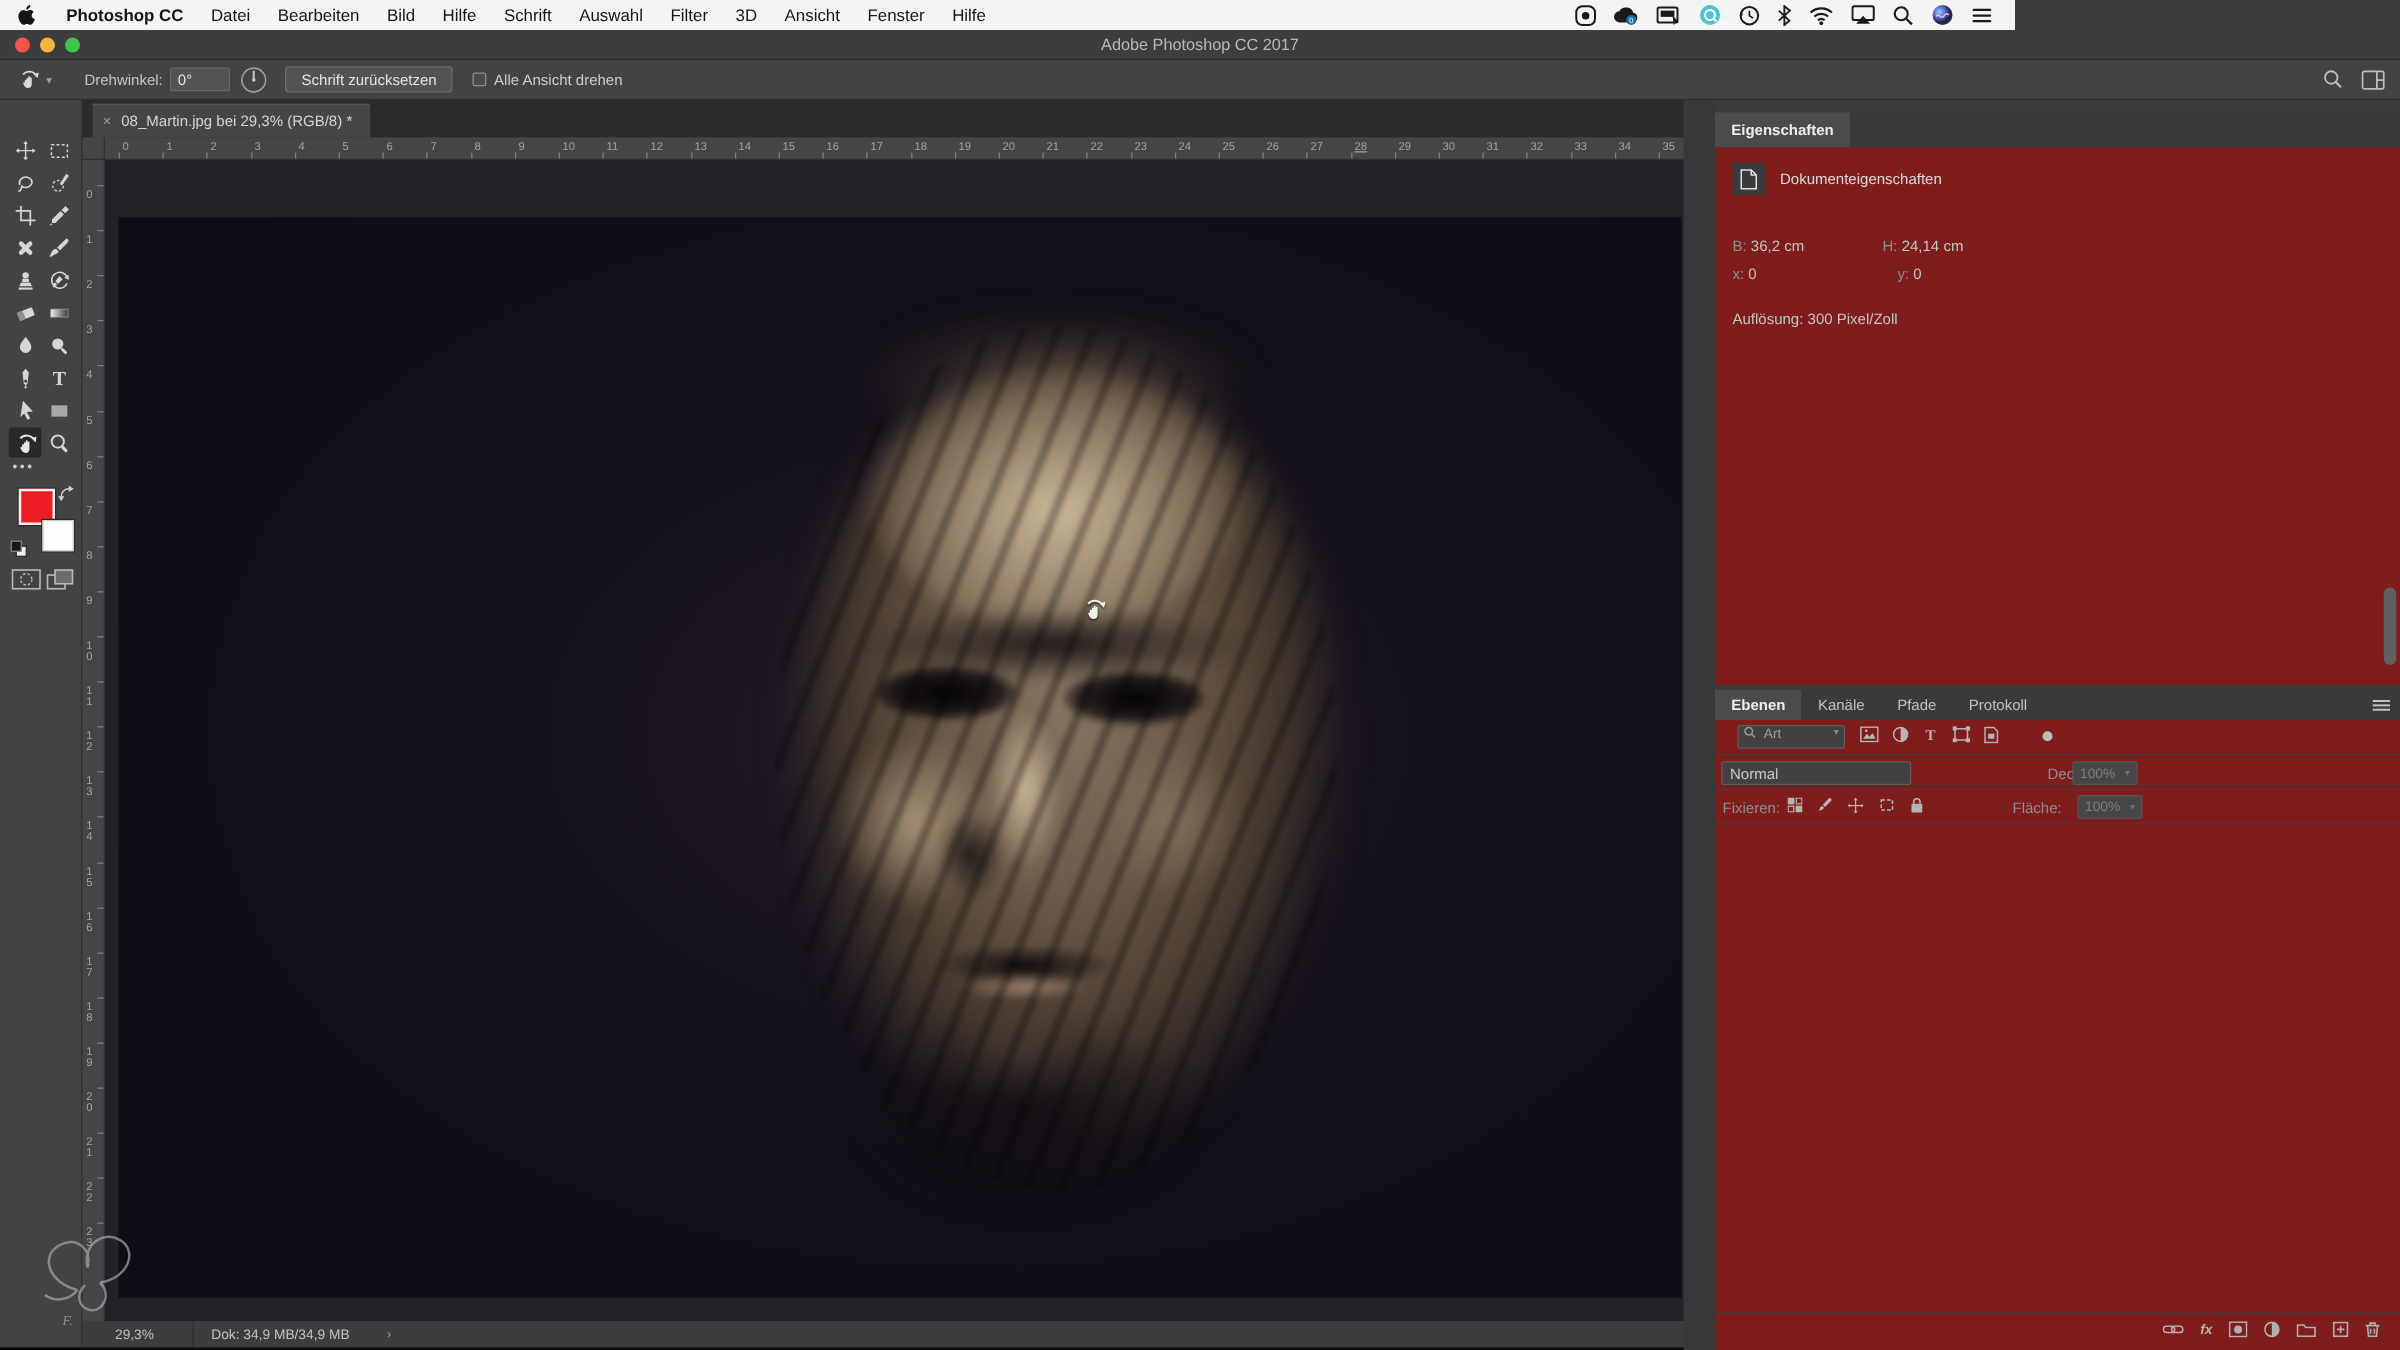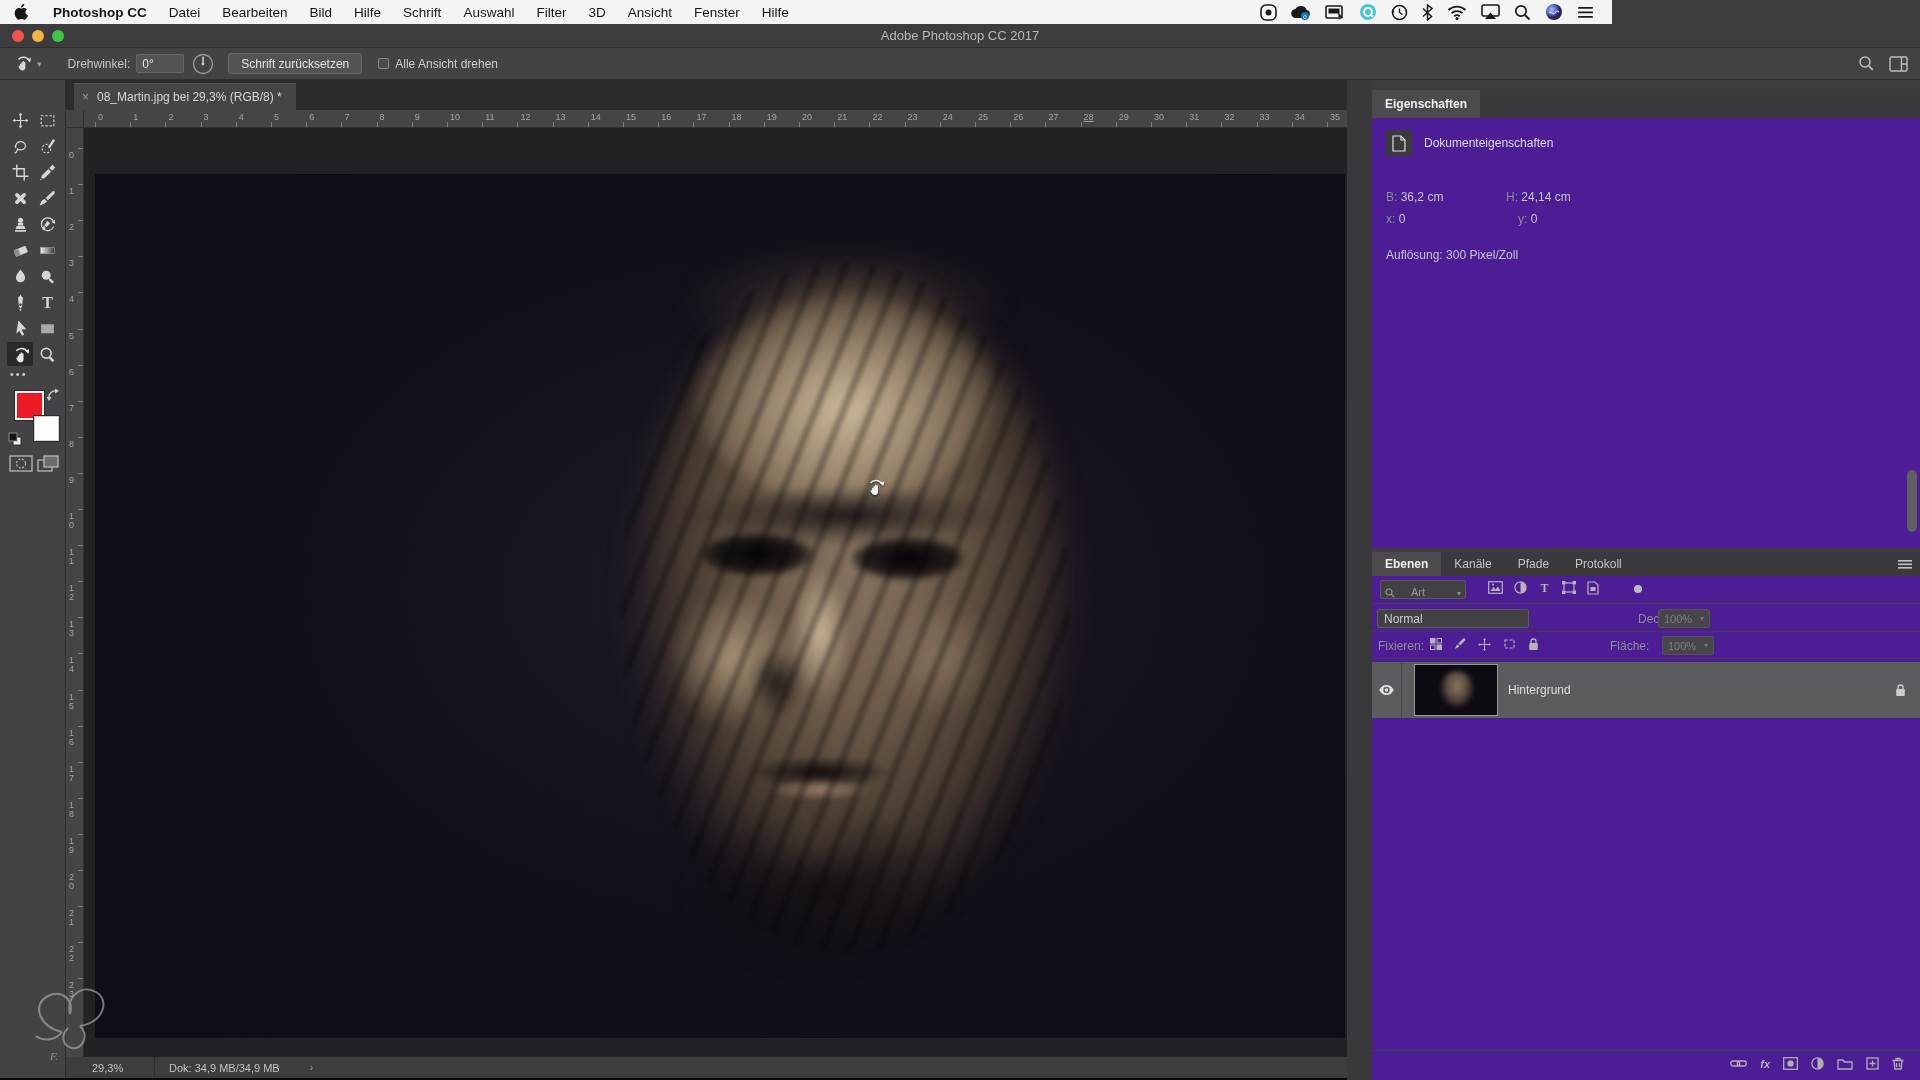--- a/index.html
+++ b/index.html
@@ -122,40 +122,40 @@
   #sb-div1 { width:1px; height:21px; background:#2e2e30; margin-right:14px; }
   #sb-doc { margin-right:30px; }
   #sb-chevron { color:#9b9b9b; font-size:10px; }
   #bottom-black { left:0; top:1078px; width:1920px; height:2px; background:#0a0a0a; }
 
   
   #gapstrip { left:1347px; top:80px; width:25px; height:1000px; background:#39393b; }
   .panel-tabbar { background:#3a3a3c; display:flex; align-items:stretch; color:#c3c3c3; font-size:12px; }
   .ptab { padding:0 13px; display:flex; align-items:center; }
   .ptab.active { background:#4b4b4d; color:#efefef; font-weight:bold; }
-  .panel-body { background:#4c1d95; }
+  .panel-body { background:#7f1d1d; }
 
   #props-panel { left:1372px; top:90px; width:548px; height:458px; }
   #props-tabbar { height:28px; }
   #props-body { height:430px; color:#cbcbcb; font-size:12px; position:relative; }
   #props-header { display:flex; align-items:center; gap:12px; padding:12px 0 0 14px; color:#dcdcdc; }
   #doc-icon-box { width:26px; height:26px; background:#3a3a3c; display:flex; align-items:center; justify-content:center; }
   .props-row { position:absolute; left:14px; width:520px; }
   .pcell { position:absolute; white-space:nowrap; color:#c6c6c6; }
   #props-scroll { position:absolute; right:3px; top:352px; width:10px; height:62px;
                   background:#5f5f61; border-radius:5px; }
 
   #layers-panel { left:1372px; top:552px; width:548px; height:528px; }
   #layers-tabbar { height:24px; position:relative; }
   #layers-menu { position:absolute; right:8px; top:8px; }
   #layers-body { height:504px; position:relative; font-size:12px; color:#c6c6c6; }
   #lp-filter { position:absolute; left:0; top:0; width:548px; height:28px; border-bottom:1px solid #404042; }
-  #lp-search { position:absolute; left:8px; top:4px; width:86px; height:19px; background:#414143;
-               border:1px solid #5c5c5e; border-radius:2px; display:flex; align-items:flex-end;
-               color:#9a9a9a; font-size:11px; padding:0 4px; gap:16px; }
+  #lp-search { position:absolute; left:18px; top:4px; width:86px; height:19px; background:#414143;
+               border:1px solid #5c5c5e; border-radius:2px; display:flex; align-items:flex-start;
+               color:#9a9a9a; font-size:11px; padding:0 4px; gap:6px; }
   #lp-search .chev { margin-left:auto; font-size:8px; color:#8a8a8a; }
   .lp-ficons { position:absolute; top:5px; display:flex; gap:11px; left:116px; }
   .lp-ficons svg { display:block; }
   #lp-fdot { position:absolute; left:262px; top:9px; width:8px; height:8px; border-radius:50%; background:#bdbdbd; }
   #lp-blend { position:absolute; left:0; top:29px; width:548px; height:27px; border-bottom:1px solid #404042; }
   #lp-blendbox { position:absolute; left:5px; top:4px; width:152px; height:19px; background:#414143;
                  border:1px solid #5c5c5e; border-radius:2px; color:#cdcdcd; font-size:12px;
                  display:flex; align-items:center; padding:0 6px; }
   .dim-label { color:#8f8f8f; }
   .dim-value-box { position:absolute; top:4px; width:52px; height:19px; background:#464648;
@@ -768,38 +768,20 @@
               <rect x="1.2" y="5" width="8.6" height="7" rx="1" fill="#b5b5b5"></rect>
             </svg>
         </span>
         <span class="dim-label abs" style="left:238px; top:7px;">Fläche:</span>
         <span class="dim-value-box" style="left:290px;">
             <span>100%</span>
             <span class="chev">▾</span>
           </span>
       </div>
 
-      <div id="layer-list">
-        <div id="layer-row">
-          <span id="layer-eye">
-            <svg width="15" height="10" viewBox="0 0 15 10">
-                <path fill="#e2e2e2" d="M7.5 0C4.4 0 1.8 1.9.3 5c1.5 3.1 4.1 5 7.2 5s5.7-1.9 7.2-5C13.2 1.9 10.6 0 7.5 0zm0 8.2A3.2 3.2 0 1 1 7.5 1.8a3.2 3.2 0 0 1 0 6.4z"></path>
-                <circle cx="7.5" cy="5" r="1.7" fill="#e2e2e2"></circle>
-              </svg>
-          </span>
-          <span id="layer-thumb">
-              <span class="mini-face"></span>
-            </span>
-          <span id="layer-name">Hintergrund</span>
-          <svg id="layer-lock" width="11" height="13" viewBox="0 0 11 13">
-              <path fill="none" stroke="#cdcdcd" stroke-width="1.3" d="M3 5V3.5a2.5 2.5 0 0 1 5 0V5"></path>
-              <rect x="1.2" y="5" width="8.6" height="7" rx="1" fill="#cdcdcd"></rect>
-            </svg>
-        </div>
-      </div>
 
       <div id="lp-footer">
         <svg width="17" height="11" viewBox="0 0 17 11">
             <g fill="none" stroke="#b0b0b0" stroke-width="1.3">
               <rect x="0.7" y="3" width="9" height="5" rx="2.5"></rect>
               <rect x="7.3" y="3" width="9" height="5" rx="2.5"></rect>
             </g>
           </svg>
         <span class="fx">fx</span>
         <svg width="15" height="13" viewBox="0 0 15 13">

